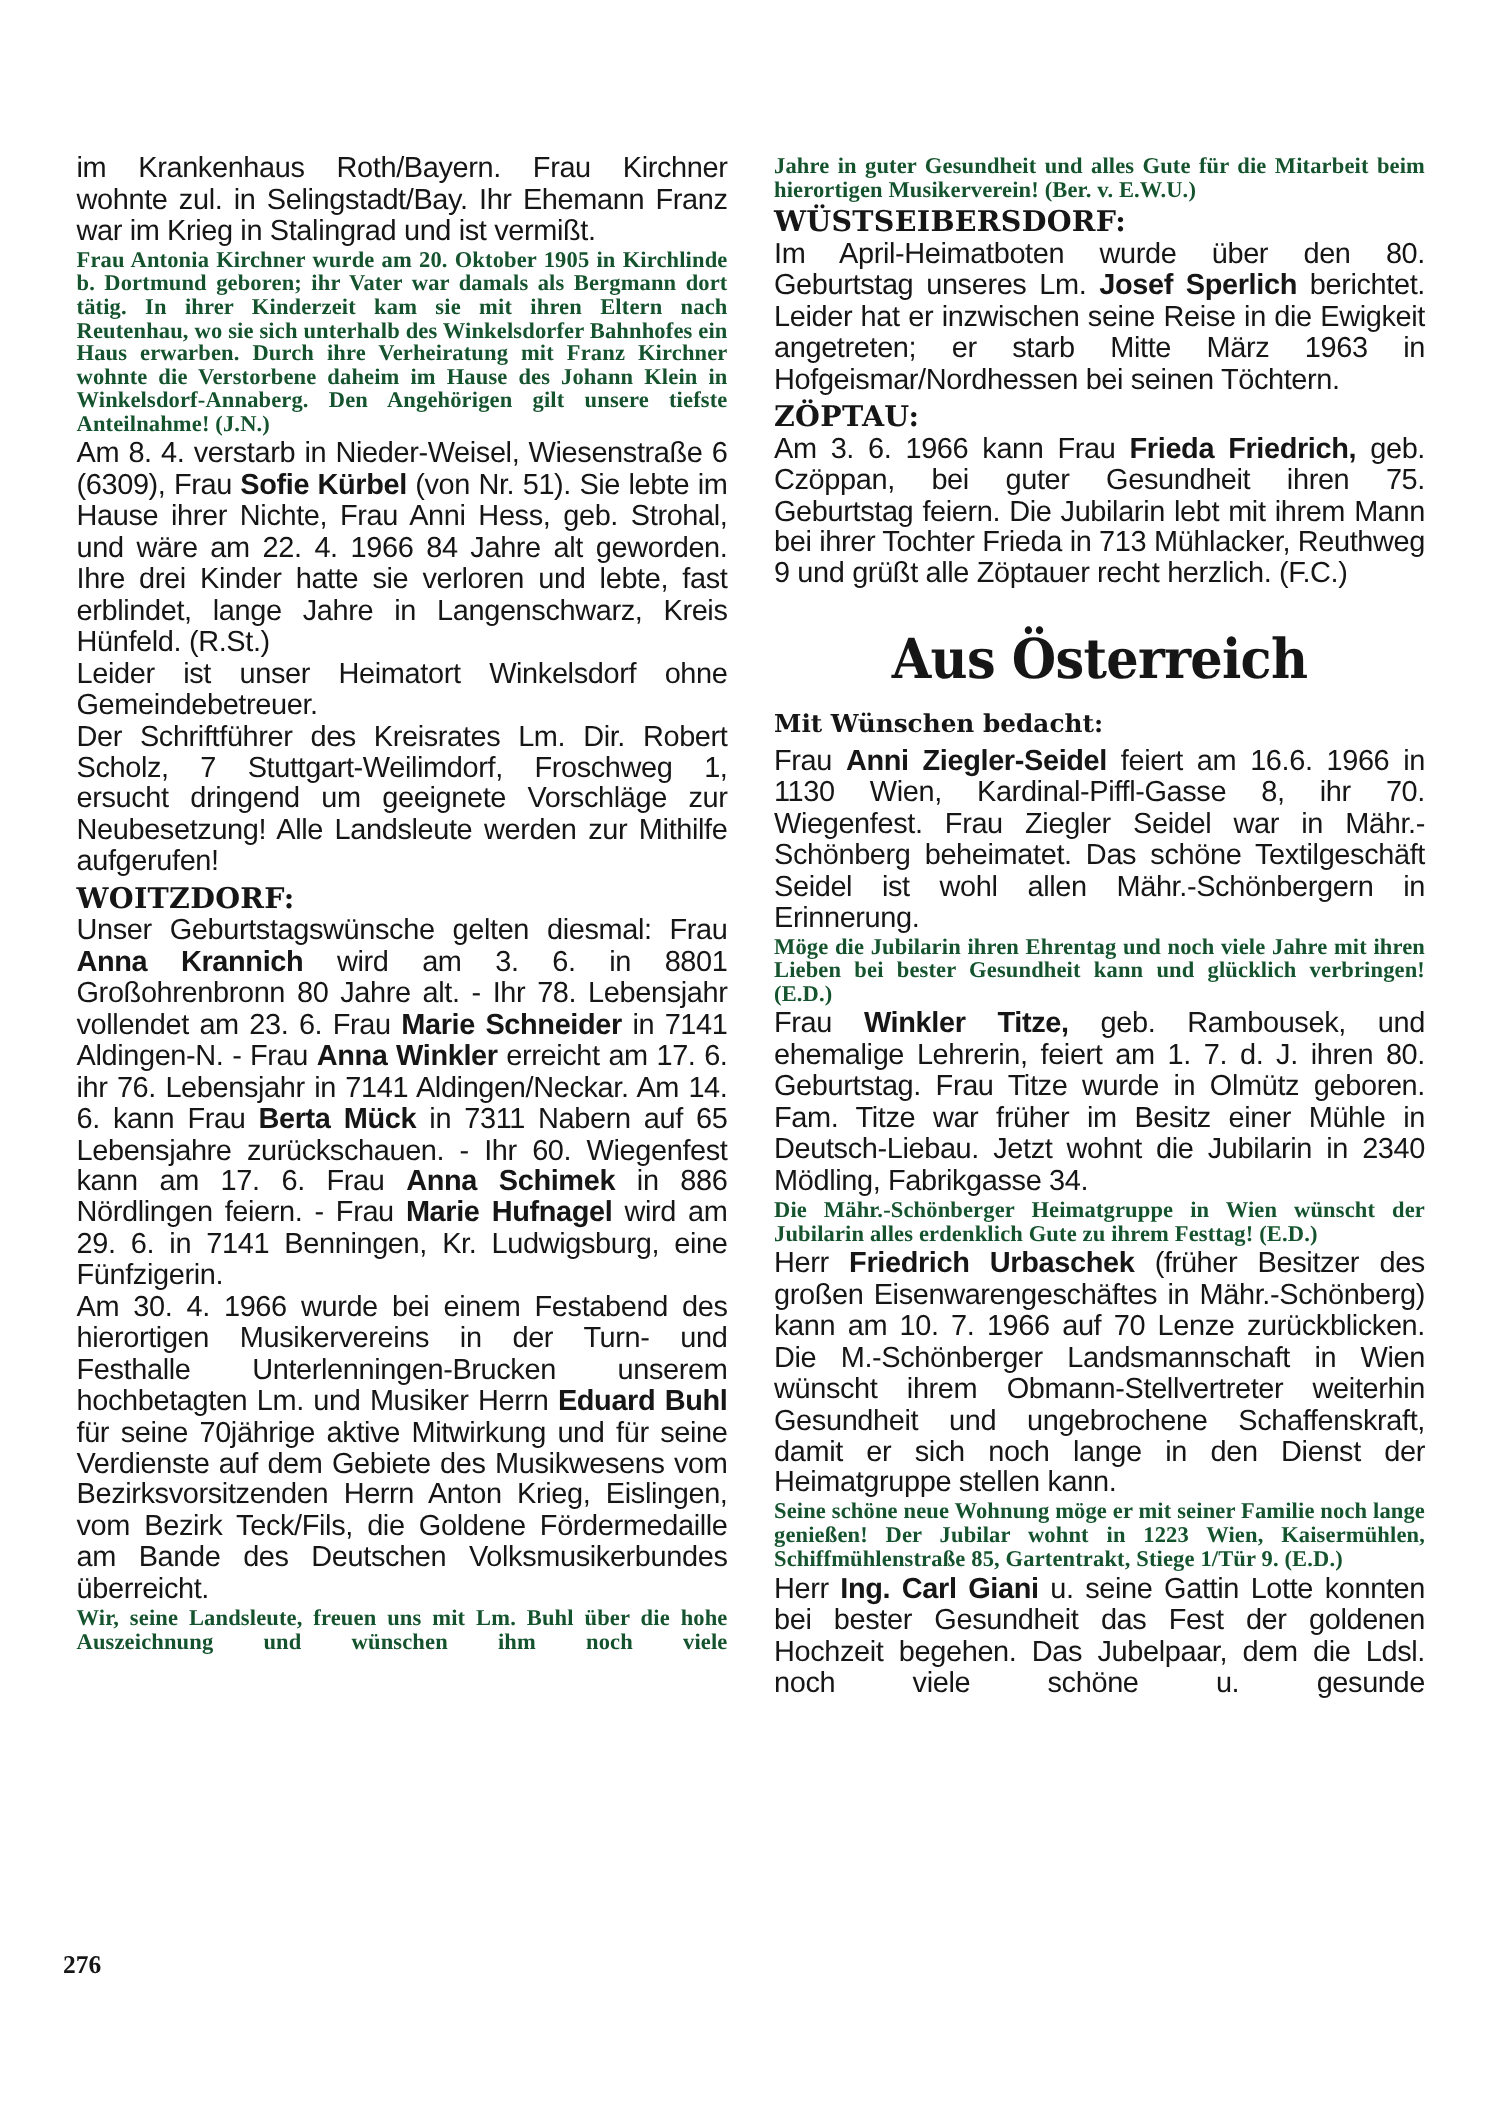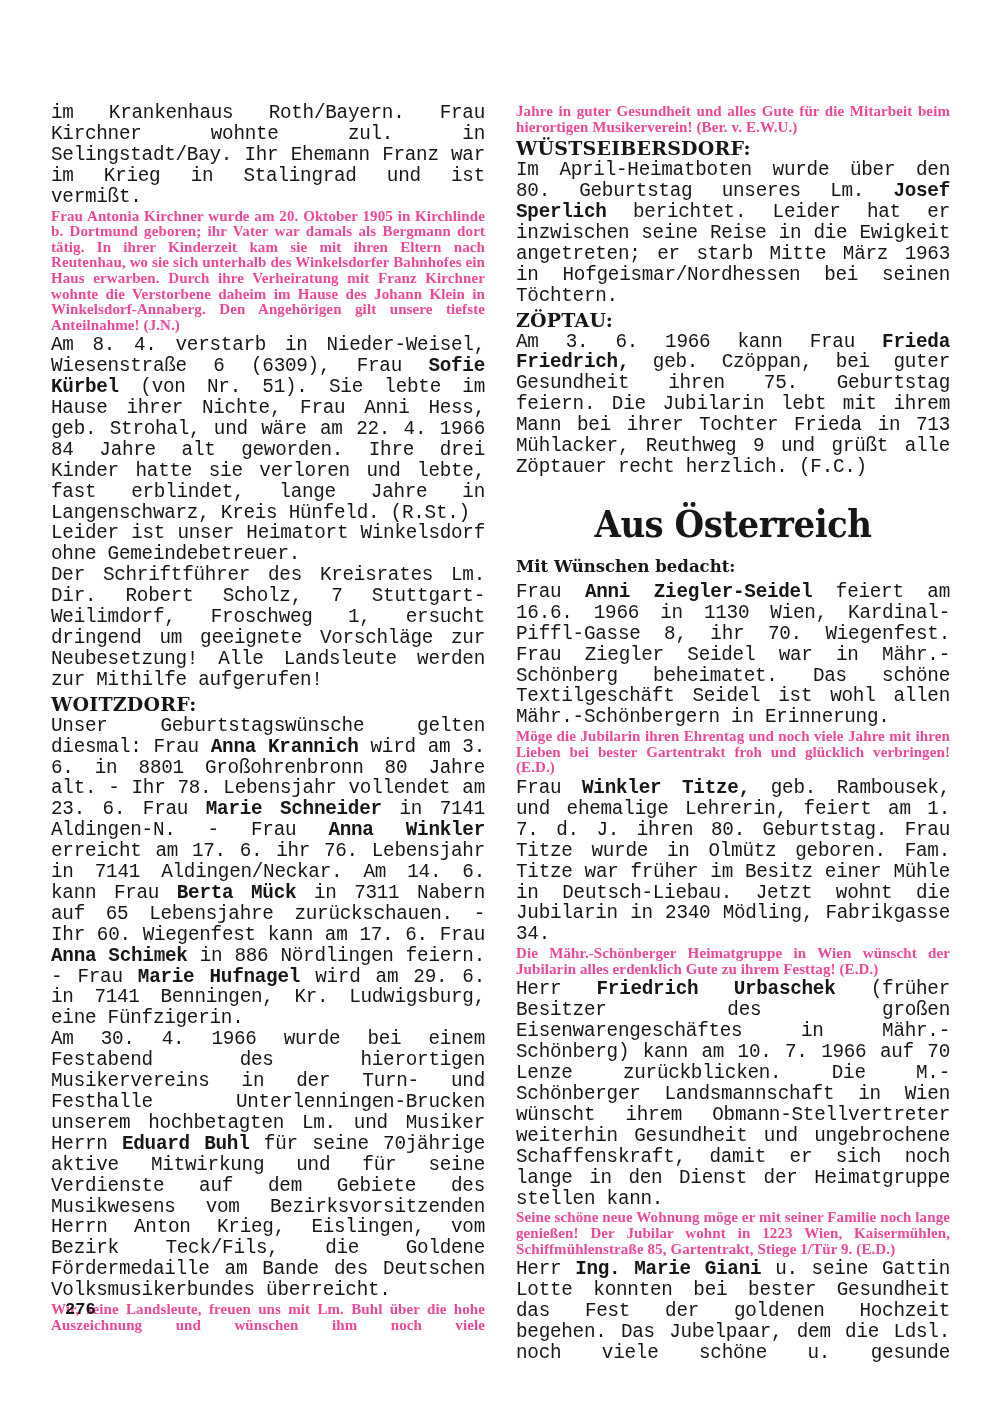--- a/index.html
+++ b/index.html
@@ -1,49 +1,49 @@
 <!DOCTYPE html>
 <html><head>
   <meta charset="utf-8">
   <style>
     html, body { margin: 0; padding: 0; background: #ffffff; }
     body { width: 1000px; height: 1410px; position: relative; overflow: hidden; color: #161616; }
     .col { position: absolute; top: 103px; }
     .col-left { left: 51px; width: 434px; }
     .col-right { left: 516px; width: 434px; }
     .big {
-      font-family: Liberation Mono, monospace;
+      font-family: Liberation Sans, sans-serif;
       font-size: 19.3px; line-height: 20.9px;
       text-align: justify; margin: 0; letter-spacing: -0.25px;
     }
     .small {
       font-family: "Liberation Serif", serif;
       font-size: 15px; line-height: 15.6px;
       text-align: justify; margin: 1px 0 2px 0; letter-spacing: 0.1px;
-      font-weight: bold; color: #ec4899;
+      font-weight: bold; color: #14532d;
       transform-origin: left top;
     }
     .heading {
       font-family: "DejaVu Serif", serif; font-weight: bold;
       font-size: 19px; line-height: 22px; margin: 2px 0 1px 0; letter-spacing: 0.2px;
     }
     .subheading {
       font-family: "DejaVu Serif", serif; font-weight: bold;
       font-size: 16.5px; line-height: 22px; margin: 4px 0 4px 0;
     }
     .blackletter {
       font-family: "DejaVu Serif", serif; font-weight: 900;
       font-size: 34px; letter-spacing: -0.5px; text-align: center;
       margin: 26px 0 12px 0; line-height: 40px;
       transform: scaleY(1.08);
     }
     b { font-weight: bold; }
     .page-number {
-      position: absolute; left: 65px; top: 1300px;
-      font-family: Liberation Mono, monospace; font-weight: bold; font-size: 17px;
+      position: absolute; left: 42px; top: 1300px;
+      font-family: Liberation Serif, serif; font-weight: bold; font-size: 17px;
     }
     .last-line { text-align: left; }
   </style>
 </head>
 <body>
 
 <div class="col col-left">
   <p class="big">im Krankenhaus Roth/Bayern. Frau Kirchner wohnte zul. in Selingstadt/Bay. Ihr Ehemann Franz war im Krieg in Stalingrad und ist vermißt.</p>
   <p class="small">Frau Antonia Kirchner wurde am 20. Oktober 1905 in Kirchlinde b. Dortmund geboren; ihr Vater war damals als Bergmann dort tätig. In ihrer Kinderzeit kam sie mit ihren Eltern nach Reutenhau, wo sie sich unterhalb des Winkelsdorfer Bahnhofes ein Haus erwarben. Durch ihre Verheiratung mit Franz Kirchner wohnte die Verstorbene daheim im Hause des Johann Klein in Winkelsdorf-Annaberg. Den Angehörigen gilt unsere tiefste Anteilnahme! (J.N.)</p>
   <p class="big"><span>Am 8. 4. verstarb in Nieder-Weisel, Wiesenstraße 6 (6309), Frau </span><b>Sofie Kürbel</b><span> (von Nr. 51). Sie lebte im Hause ihrer Nichte, Frau Anni Hess, geb. Strohal, und wäre am 22. 4. 1966 84 Jahre alt geworden. Ihre drei Kinder hatte sie verloren und lebte, fast erblindet, lange Jahre in Langenschwarz, Kreis Hünfeld. (R.St.)</span></p>
@@ -57,21 +57,21 @@
 
 <div class="col col-right">
   <p class="small">Jahre in guter Gesundheit und alles Gute für die Mitarbeit beim hierortigen Musikerverein! (Ber. v. E.W.U.)</p>
   <div class="heading">WÜSTSEIBERSDORF:</div>
   <p class="big"><span>Im April-Heimatboten wurde über den 80. Geburtstag unseres Lm. </span><b>Josef Sperlich</b><span> berichtet. Leider hat er inzwischen seine Reise in die Ewigkeit angetreten; er starb Mitte März 1963 in Hofgeismar/Nordhessen bei seinen Töchtern.</span></p>
   <div class="heading">ZÖPTAU:</div>
   <p class="big"><span>Am 3. 6. 1966 kann Frau </span><b>Frieda Friedrich,</b><span> geb. Czöppan, bei guter Gesundheit ihren 75. Geburtstag feiern. Die Jubilarin lebt mit ihrem Mann bei ihrer Tochter Frieda in 713 Mühlacker, Reuthweg 9 und grüßt alle Zöptauer recht herzlich. (F.C.)</span></p>
   <div class="blackletter">Aus Österreich</div>
   <div class="subheading">Mit Wünschen bedacht:</div>
   <p class="big"><span>Frau </span><b>Anni Ziegler-Seidel</b><span> feiert am 16.6. 1966 in 1130 Wien, Kardinal-Piffl-Gasse 8, ihr 70. Wiegenfest. Frau Ziegler Seidel war in Mähr.-Schönberg beheimatet. Das schöne Textilgeschäft Seidel ist wohl allen Mähr.-Schönbergern in Erinnerung.</span></p>
-  <p class="small">Möge die Jubilarin ihren Ehrentag und noch viele Jahre mit ihren Lieben bei bester Gartentrakt froh und glücklich verbringen! (E.D.)</p>
+  <p class="small">Möge die Jubilarin ihren Ehrentag und noch viele Jahre mit ihren Lieben bei bester Gesundheit kann und glücklich verbringen! (E.D.)</p>
   <p class="big"><span>Frau </span><b>Winkler Titze,</b><span> geb. Rambousek, und ehemalige Lehrerin, feiert am 1. 7. d. J. ihren 80. Geburtstag. Frau Titze wurde in Olmütz geboren. Fam. Titze war früher im Besitz einer Mühle in Deutsch-Liebau. Jetzt wohnt die Jubilarin in 2340 Mödling, Fabrikgasse 34.</span></p>
   <p class="small">Die Mähr.-Schönberger Heimatgruppe in Wien wünscht der Jubilarin alles erdenklich Gute zu ihrem Festtag! (E.D.)</p>
   <p class="big"><span>Herr </span><b>Friedrich Urbaschek</b><span> (früher Besitzer des großen Eisenwarengeschäftes in Mähr.-Schönberg) kann am 10. 7. 1966 auf 70 Lenze zurückblicken. Die M.-Schönberger Landsmannschaft in Wien wünscht ihrem Obmann-Stellvertreter weiterhin Gesundheit und ungebrochene Schaffenskraft, damit er sich noch lange in den Dienst der Heimatgruppe stellen kann.</span></p>
   <p class="small">Seine schöne neue Wohnung möge er mit seiner Familie noch lange genießen! Der Jubilar wohnt in 1223 Wien, Kaisermühlen, Schiffmühlenstraße 85, Gartentrakt, Stiege 1/Tür 9. (E.D.)</p>
-  <p class="big" style="text-align-last: justify;"><span>Herr </span><b>Ing. Marie Giani</b><span> u. seine Gattin Lotte konnten bei bester Gesundheit das Fest der goldenen Hochzeit begehen. Das Jubelpaar, dem die Ldsl. noch viele schöne u. gesunde</span></p>
+  <p class="big" style="text-align-last: justify;"><span>Herr </span><b>Ing. Carl Giani</b><span> u. seine Gattin Lotte konnten bei bester Gesundheit das Fest der goldenen Hochzeit begehen. Das Jubelpaar, dem die Ldsl. noch viele schöne u. gesunde</span></p>
 </div>
 
 <div class="page-number">276</div>
 
 </body></html>

